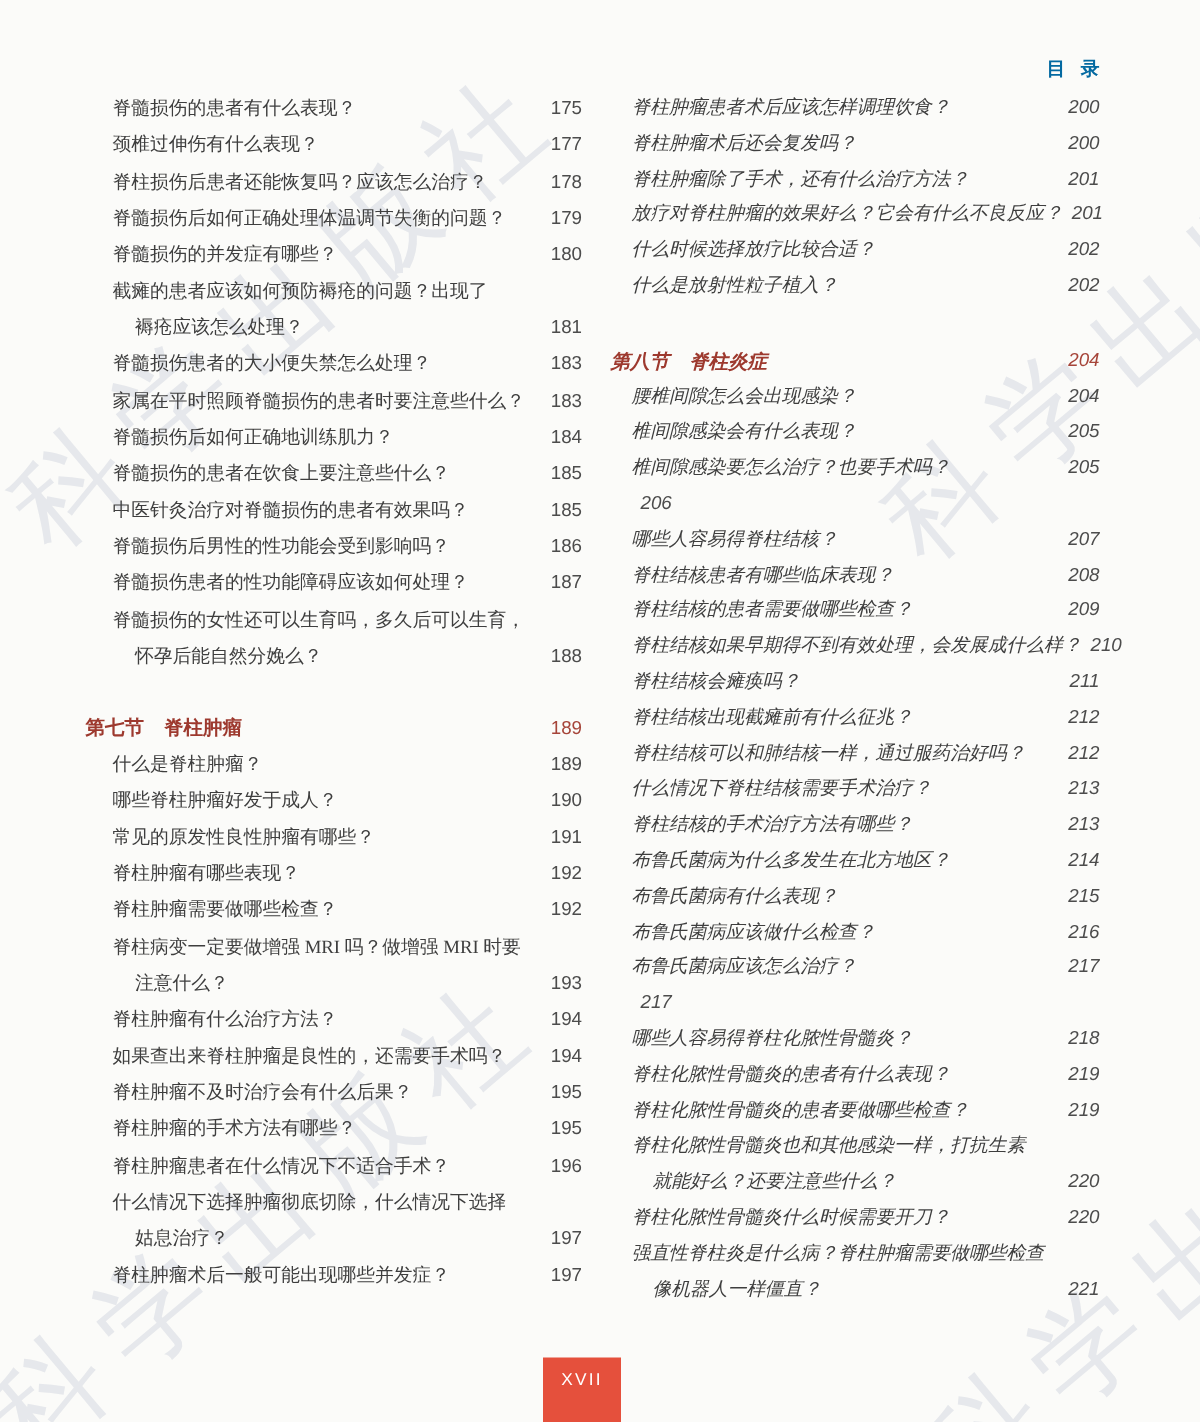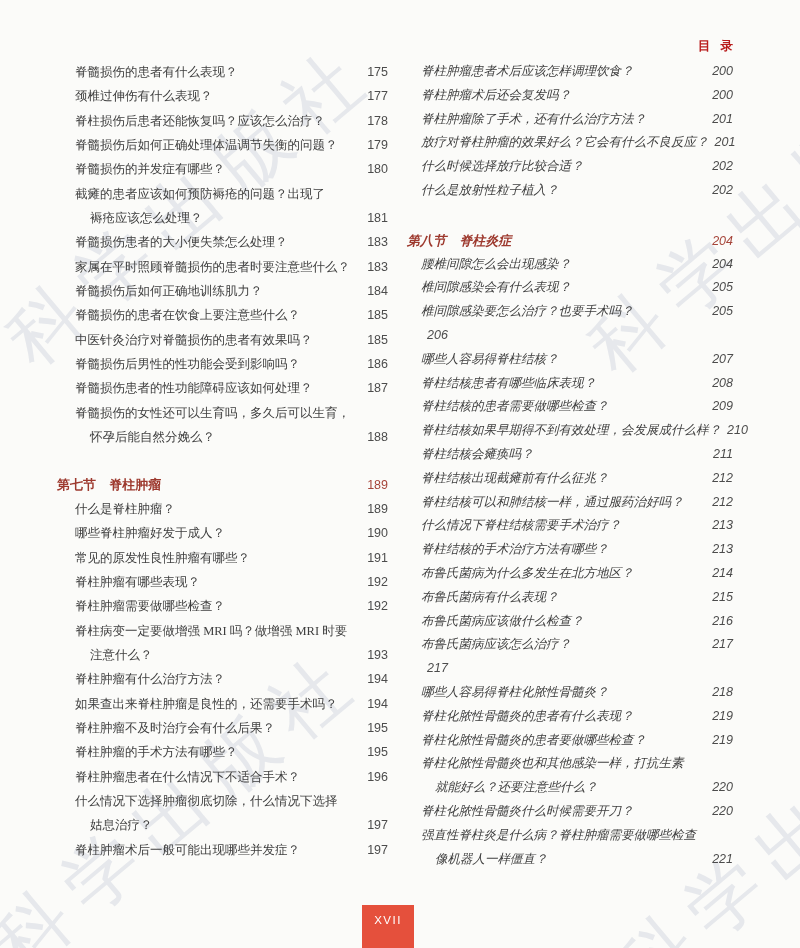--- a/index.html
+++ b/index.html
@@ -20,36 +20,36 @@
     pointer-events:none; user-select:none;
   }
   .wm1 { left:18px;  top:300px; }
   .wm2 { left:600px; top:308px; }
   .wm3 { left:5px;   top:905px; }
   .wm4 { left:628px; top:930px; }
   
   .toc-head {
     position:absolute; z-index:1; top:38px; left:407px; width:326px;
     text-align:right; font-size:12.5px; font-weight:bold;
-    color:#b91c1c; word-spacing:7px;
+    color:#0369a1; word-spacing:7px;
   }
   
   .col { position:absolute; top:60px; z-index:1; font-size:12.5px; }
   .col-left  { left:57px;  width:331px; }
   .col-right { left:407px; width:326px; }
   .row {
     display:flex; justify-content:space-between; align-items:baseline;
     height:24.35px; line-height:24.35px; white-space:nowrap;
   }
   .col-right .row { height:23.8px; line-height:23.8px;font-style:italic; }
   .col-left  .entry { padding-left:18px; }
   .col-left  .cont  { padding-left:33px; }
   .col-right .entry { padding-left:14px; }
   .col-right .cont  { padding-left:28px;text-align:center; }
-  .section { margin-top:23px; font-weight:bold; font-size:13px; color:#9d392e; }
+  .section { margin-top:23px; font-weight:bold; font-size:13px; color:#9d392e;align-items:flex-end; }
   .col-right .section { margin-top:26px; }
   .section .tx { word-spacing:10px; }
   .tx { font-family:"Liberation Serif","DejaVu Serif",serif; }
   .num {
     font-family:"Liberation Sans","DejaVu Sans",sans-serif;
     font-size:12.5px; color:#4c4c4c; flex-shrink:0; padding-left:6px;
     font-weight:normal;
   }
   .section .num { color:#a6453a; }
   

